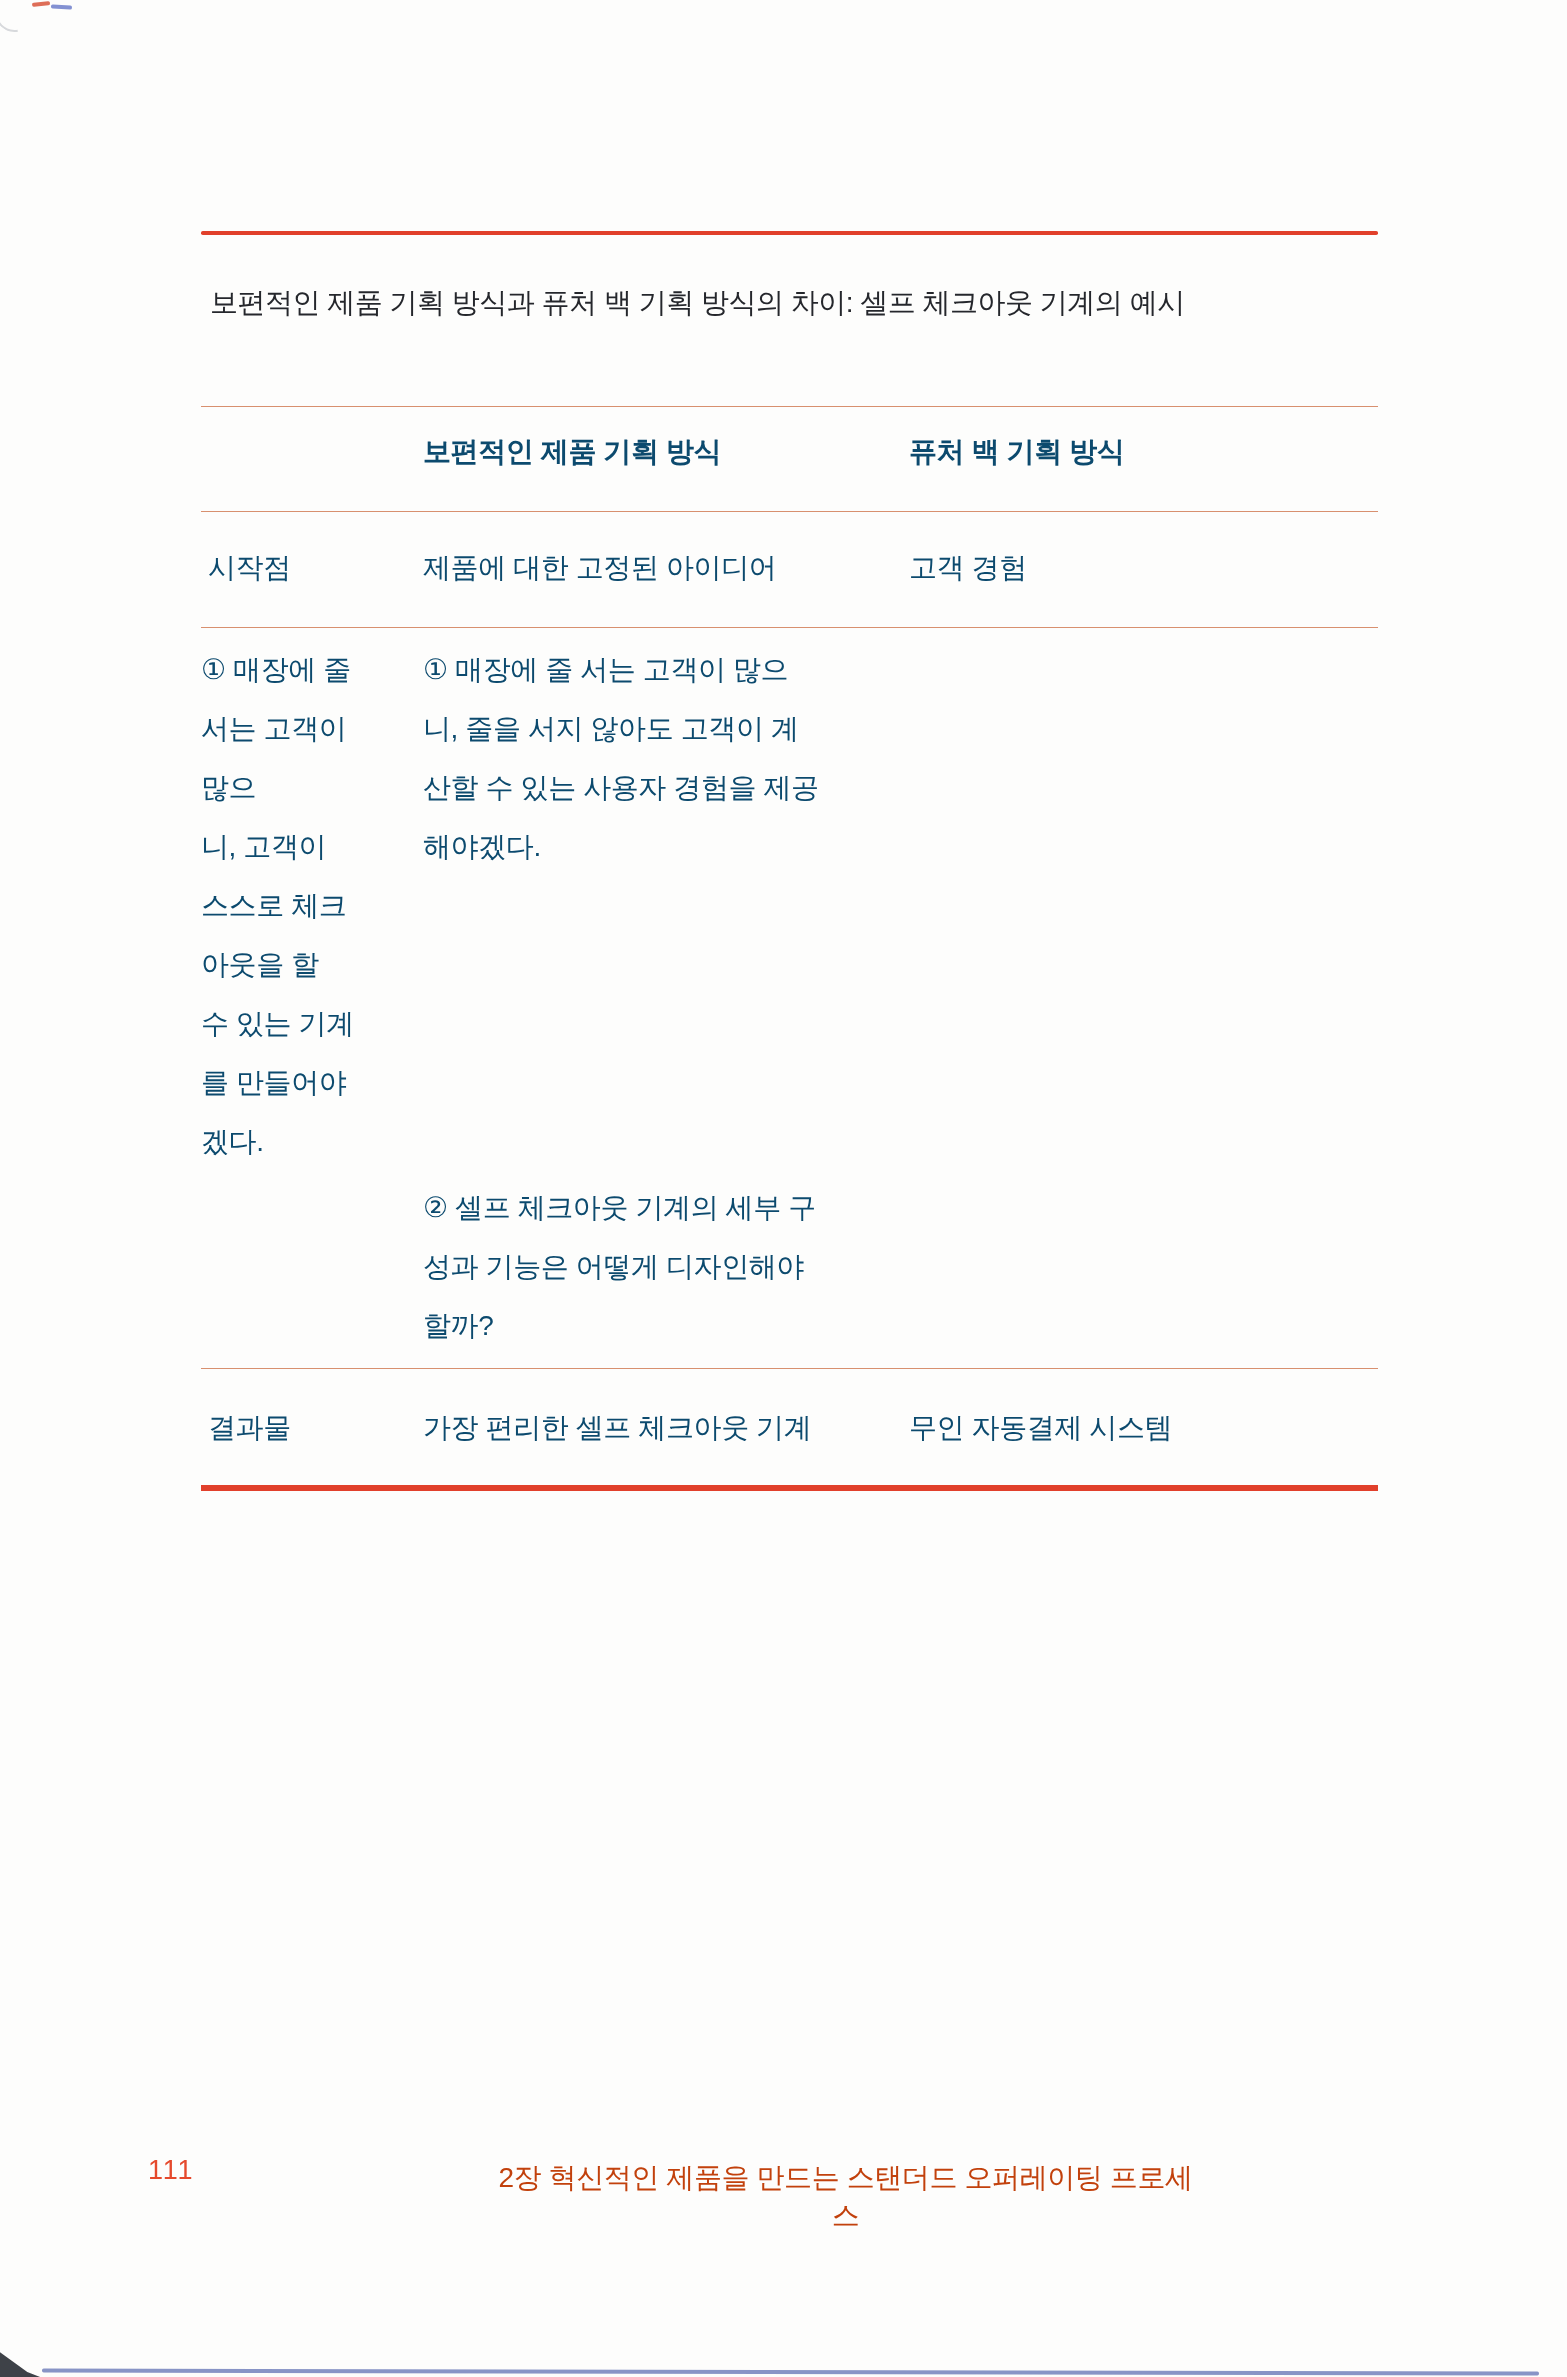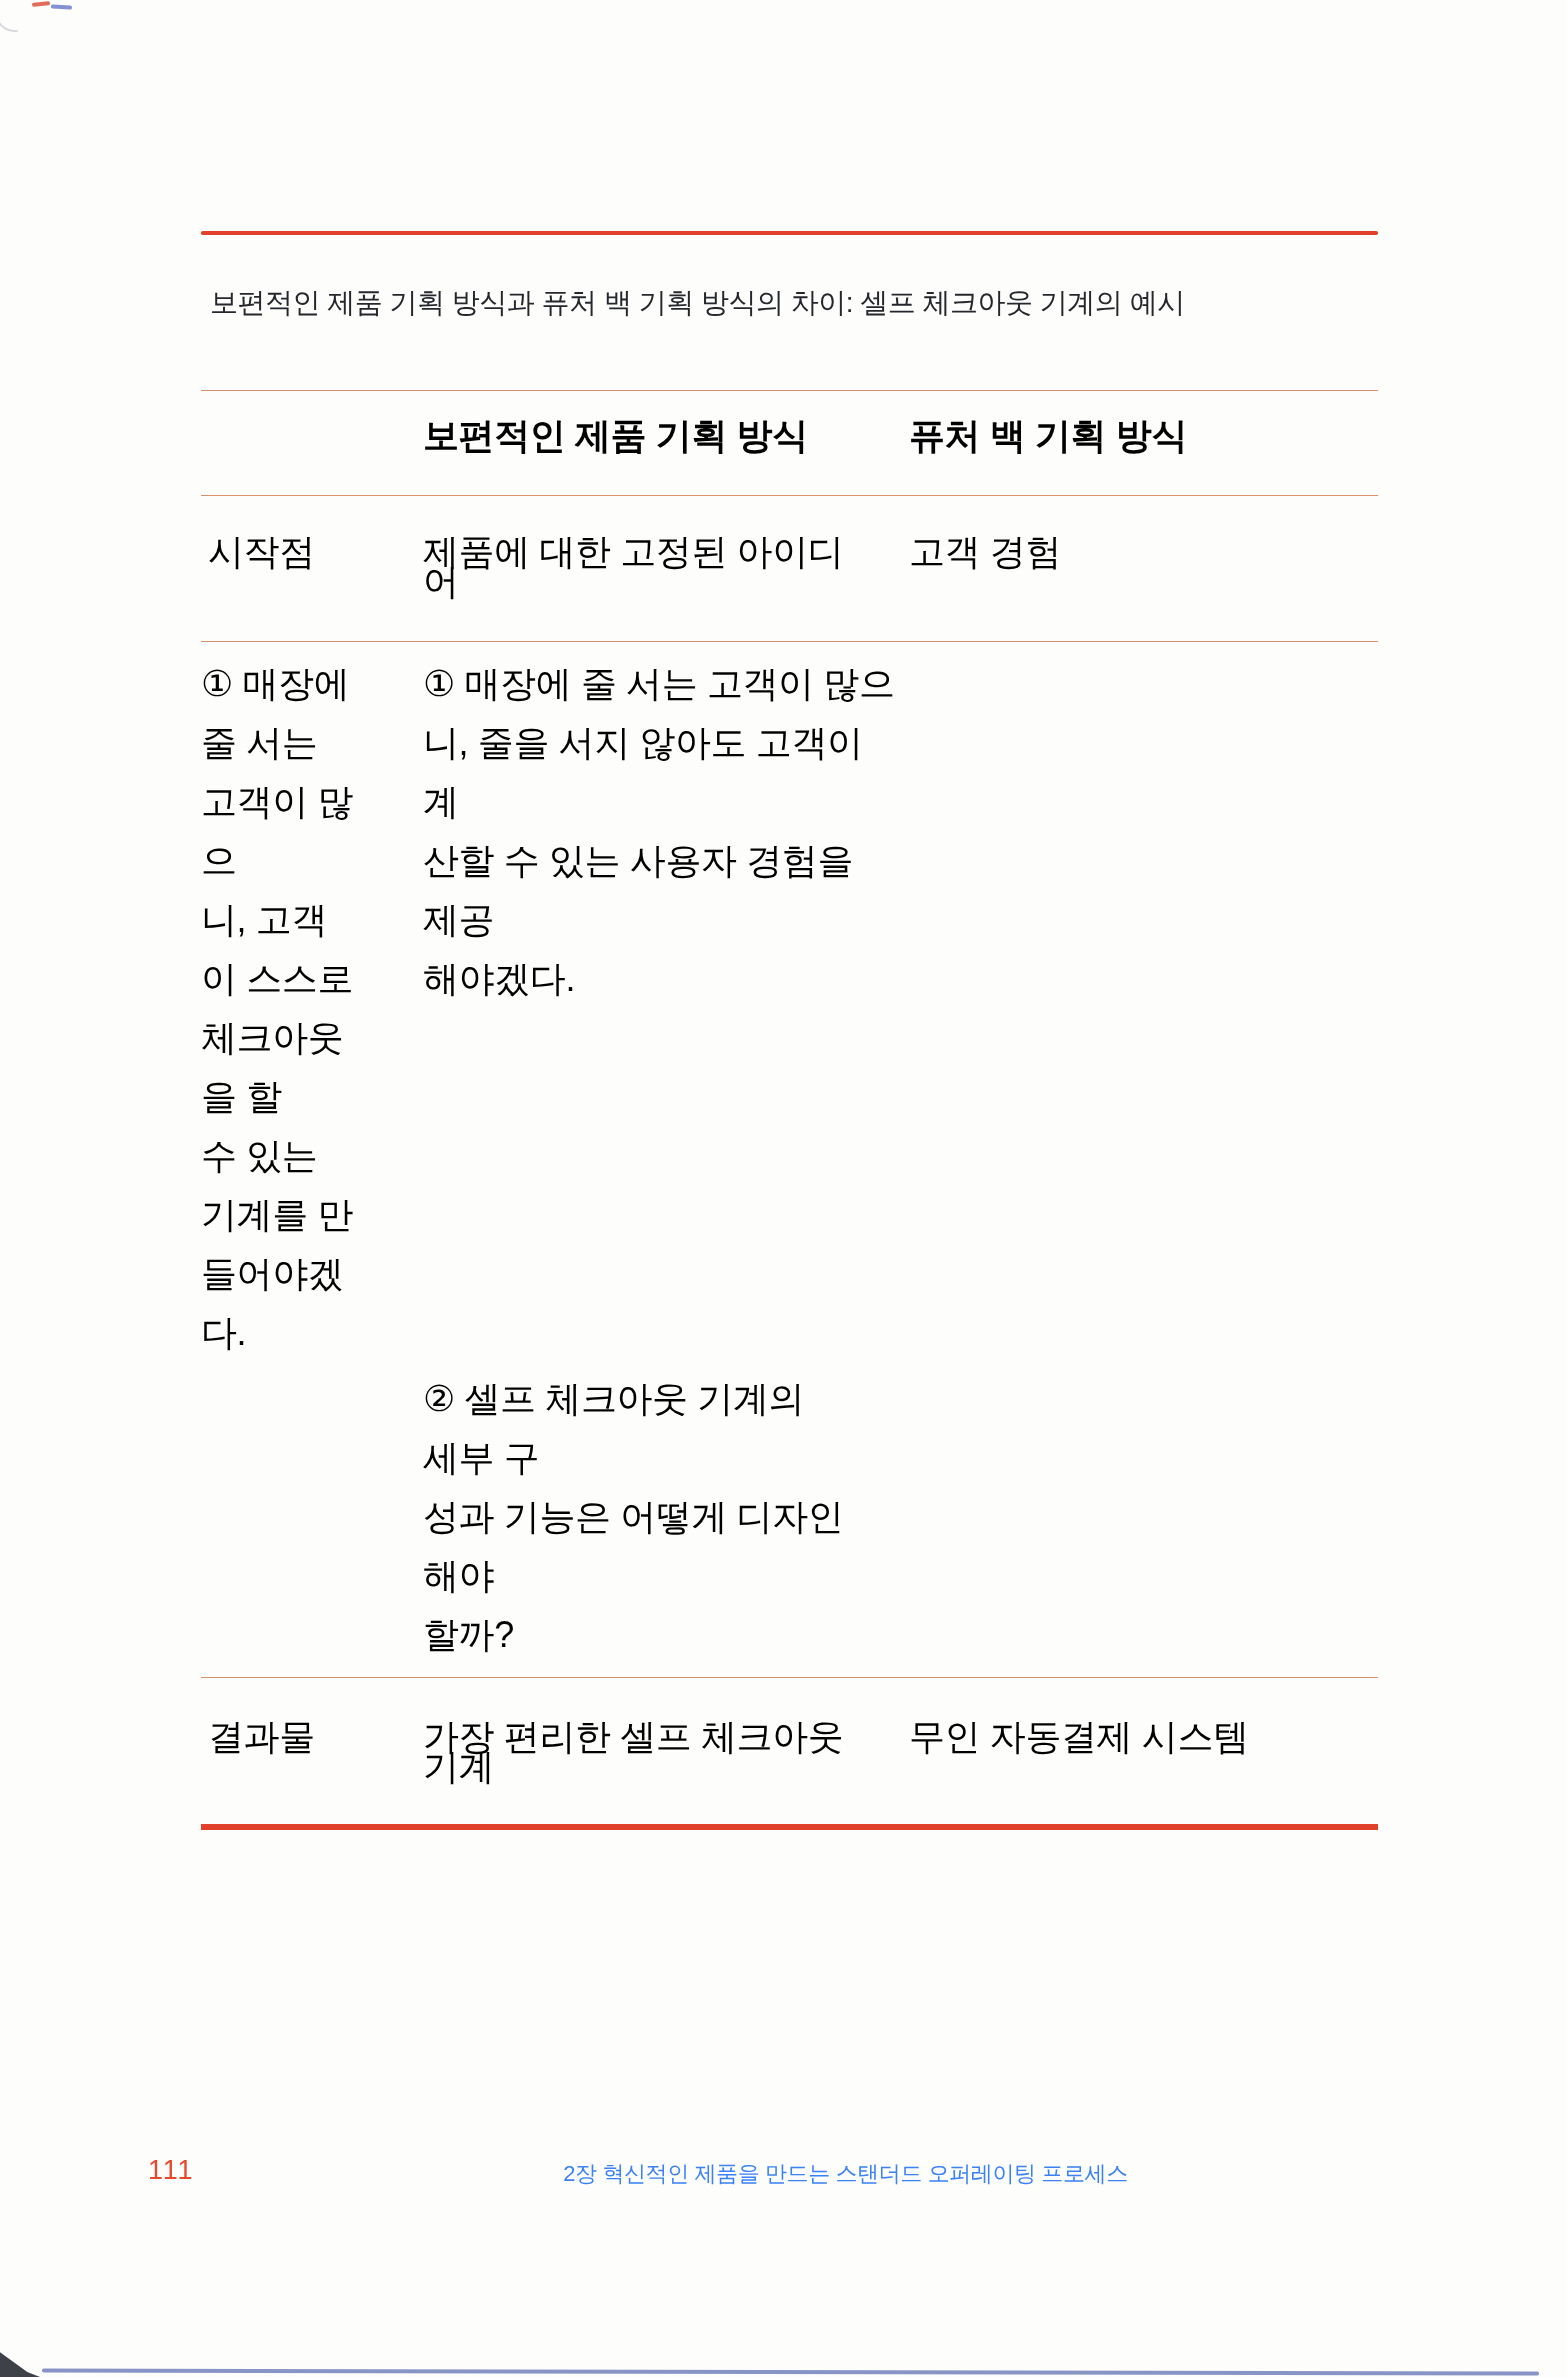--- a/index.html
+++ b/index.html
@@ -20,44 +20,44 @@
 
   
   .doc-title{
     position:absolute;left:210px;top:285px;width:1180px;
     font-size:28px;font-weight:normal;color:#25272c;letter-spacing:-0.5px;
     line-height:35px;
   }
 
   
   .cmp-table{
-    position:absolute;left:201px;top:390px;width:1177px;
+    position:absolute;left:201px;top:406px;width:1177px;
     border-top:1.8px solid #d8906f;
-    color:#000000;font-size:36px;letter-spacing:-0.4px;
+    color:#0c4a6e;font-size:28px;letter-spacing:-0.4px;
   }
   .t-row{display:grid;grid-template-columns:222px 486px 1fr;}
   .cell-label{padding-left:7px;font-weight:normal;line-height:30px;}
   .cell-a{padding-right:62px;}
   .cell-b{padding-right:14px;}
   .t-head{padding:30px 0 44px;border-bottom:1.8px solid #d8906f;}
   .t-head .hcell{font-weight:bold;line-height:30px;}
   .t-simple{padding:41px 0 44px;border-bottom:1.8px solid #d8906f;line-height:30px;}
   .t-group{padding:12.3px 0 13.2px;border-bottom:1.8px solid #d8906f;}
   .t-group .para{white-space:pre-line;line-height:59px;}
   .sub-b{margin-top:7px;}
   .t-last{padding:44px 0 42px;border-bottom:6.2px solid #e1402b;line-height:30px;}
 
   
   .page-num{
     position:absolute;left:148px;top:2155px;
     font-size:27px;font-weight:normal;color:#e5492c;letter-spacing:1.8px;
   }
   .chapter-line{
     position:absolute;left:493px;top:2159px;width:705px;text-align:center;
-    font-size:22px;color:#3b82f6;letter-spacing:-0.4px;font-weight:500;
+    font-size:28px;color:#c2410c;letter-spacing:-0.4px;font-weight:500;
   }
 
   
   .art{position:absolute;pointer-events:none;}
   .art-corner-curve{
     left:-5.3px;top:-7px;width:35px;height:35px;
     border:2.6px solid #b9bcc2;border-radius:50%;
     border-color:transparent transparent #b9bcc2 transparent;
     transform:rotate(35deg);opacity:.55;
   }

